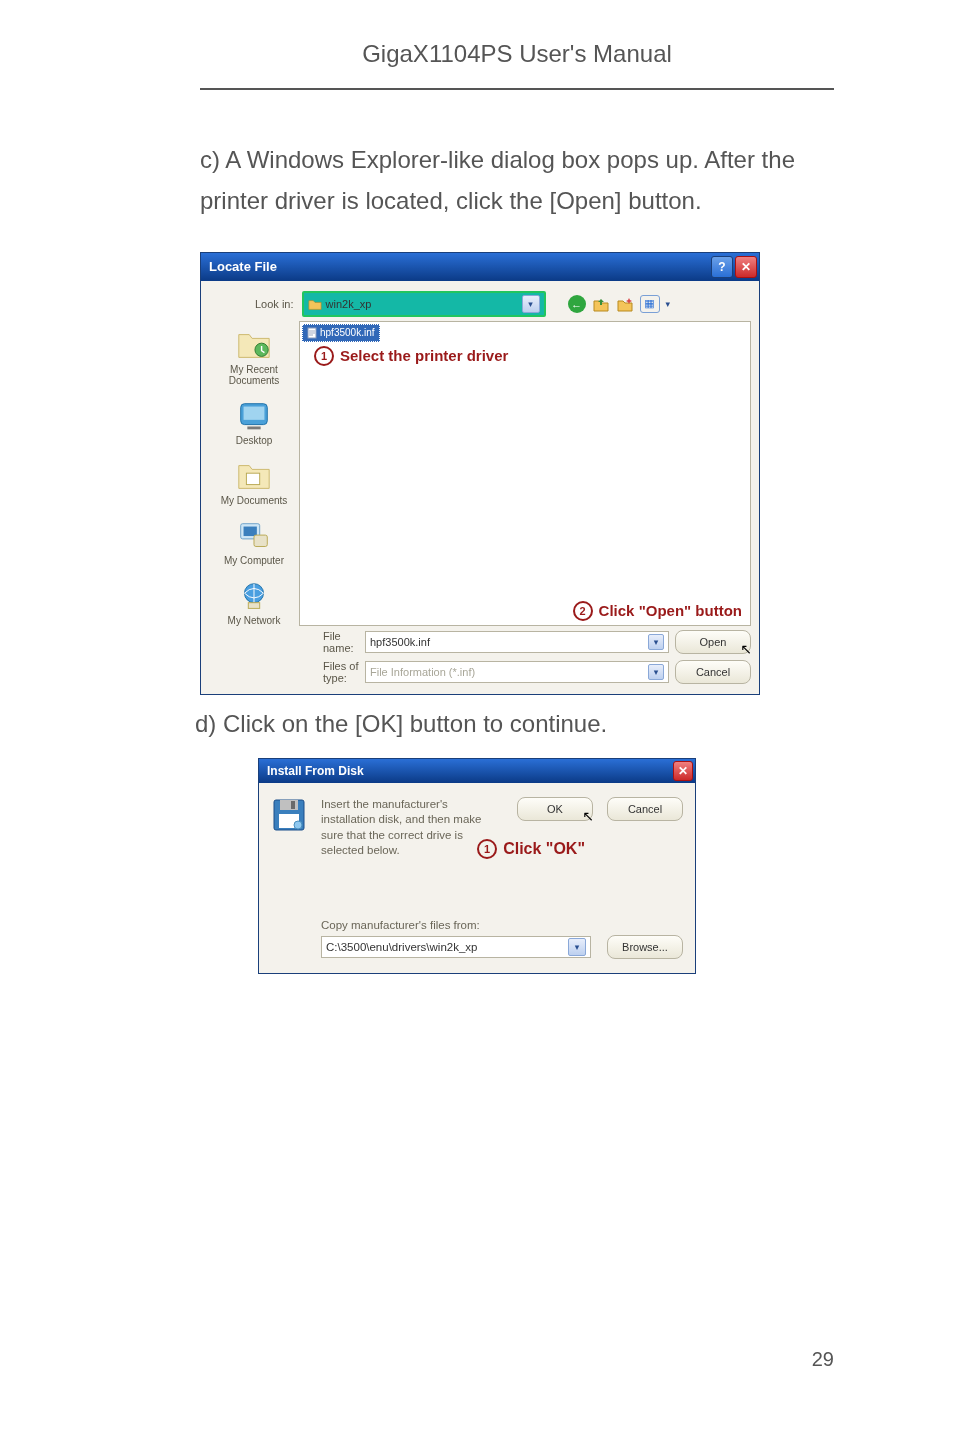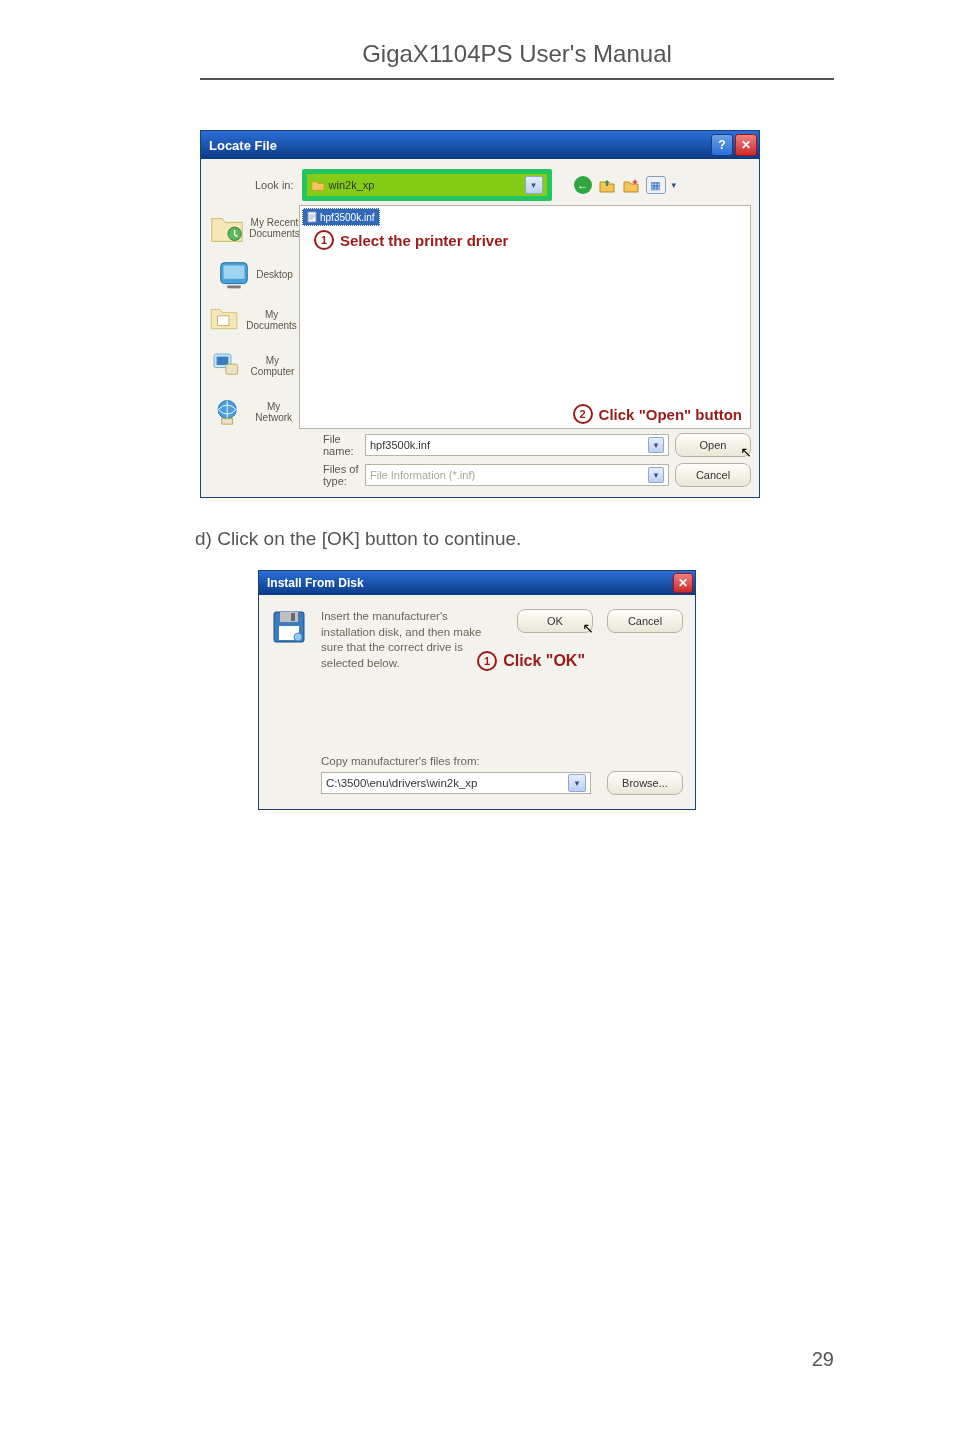--- a/index.html
+++ b/index.html
@@ -18,33 +18,33 @@
     padding-top: 40px;
     box-sizing: border-box;
   }
   .header-area {
     margin: 0 120px 0 200px;
   }
   .header-title {
     text-align: center;
     font-size: 24px;
     color: #555;
-    padding-bottom: 10px;
+    padding-bottom: 20px;
     border-bottom: 2px solid #555;
     margin-bottom: 50px;
   }
   .body-text {
     font-size: 24px;
     line-height: 1.7;
     color: #555;
     margin-bottom: 30px;
   }
   .below-text {
-    margin: 30px 120px 20px 195px;
-    font-size: 19px;
+    margin: 15px 120px 20px 195px;
+    font-size: 24px;
     color: #555;
   }
 
   
   .dlg-locate {
     width: 558px;
     margin-left: 200px;
     border: 1px solid #1a3f7a;
     background: #fff;
     box-shadow: 0 0 0 1px #1a3f7a inset;
@@ -95,22 +95,22 @@
     margin: 4px 0 2px 46px;
   }
   .lf-label {
     font-size: 11px;
     color: #5a5648;
     text-align: right;
   }
   .lf-dropdown {
     width: 232px;
     height: 22px;
-    background: #84cc16;
-    border: 5px solid #22c55e;
+    background: #14b8a6;
+    border: 2px solid #22c55e;
     border-radius: 2px;
     display: flex;
     align-items: center;
     padding: 0 4px;
     gap: 4px;
     position: relative;
   }
   .folder-mini {
     width: 14px;
     height: 12px;
@@ -149,21 +149,21 @@
   .places {
     width: 90px;
     display:flex;
     flex-direction:column;
     align-items:center;
     gap:12px;
     padding-top:6px;
   }
   .place {
     display:flex;
-    flex-direction:row;
+    flex-direction:column;
     align-items:center;
     gap:3px;
   }
   .place-icon {
     width: 38px;
     height: 34px;
   }
   .place-label {
     font-size:10px;
     color:#5a5648;
@@ -251,37 +251,38 @@
   .ifd-title{color:#fff;font-size:12px;font-weight:bold;}
   .ifd-body {
     background:#f4f2ec;padding:14px 12px 14px 12px;position:relative;
   }
   .ifd-top{display:flex;align-items:flex-start;gap:14px;}
   .floppy{width:36px;height:36px;flex:0 0 auto;}
   .ifd-text{font-size:11.5px;color:#6a6658;line-height:1.35;flex:1;}
   .ifd-right{display:flex;flex-direction:row;gap:8px;align-items:flex-end;}
   .annot-ifd{ position:absolute; right:110px; top:56px;
     display:flex;align-items:center;gap:6px;}
-  .ifd-lower{margin-top:84px;margin-left:50px;}
+  .ifd-lower{margin-top:60px;margin-left:50px;}
   .ifd-lower-label{font-size:11.5px;color:#6a6658;margin-bottom:4px;}
   .ifd-row{display:flex;gap:10px;align-items:center;}
   .ifd-input{flex:1;height:20px;border:1px solid #b8b4a2;background:#fff;
     display:flex;align-items:center;justify-content:space-between;padding:0 4px;font-size:11.5px;color:#333;}
   .page-num {
     position:absolute; right:120px; bottom:60px;
     font-size:20px;color:#555;
   }
 </style>
 </head>
 <body>
 
 <div class="page">
 
   <div class="header-area">
     <div class="header-title">GigaX1104PS User's Manual</div>
+    <div class="body-text">c) A Windows Explorer-like dialog box pops up. After the printer driver is located, click the [Open] button.</div>
   </div>
 
   <div class="dlg-locate">
     <div class="dlg-titlebar">
       <span class="dlg-title">Locate File</span>
       <div class="title-buttons">
         <div class="tbtn">?</div>
         <div class="tbtn close">✕</div>
       </div>
     </div>

